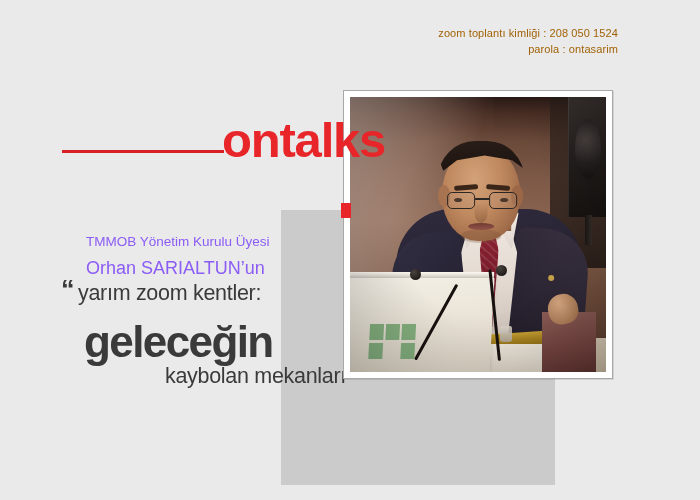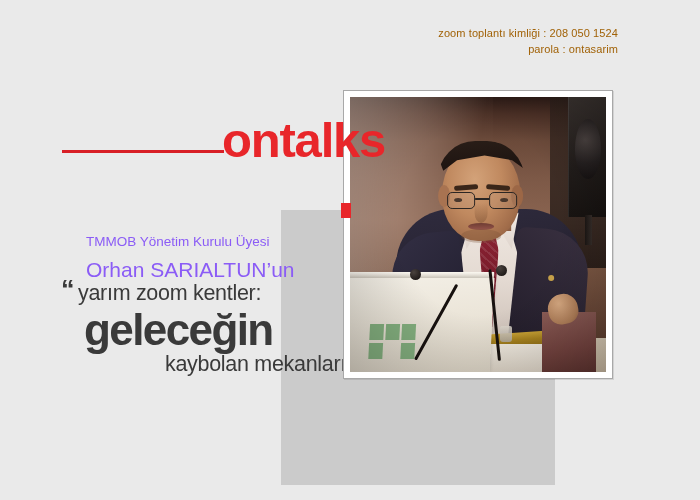--- a/index.html
+++ b/index.html
@@ -64,21 +64,21 @@
   }
 
   
   #credit{
     position:absolute;
     left:86px; top:201px;
     color:#8b5cf6;
     margin-top:32px;
   }
   #credit .small{ font-size:13.5px; line-height:1.32; }
-  #credit .big{ font-size:21px; line-height:1.34; margin-top:5px; }
+  #credit .big{ font-size:18px; line-height:1.34; margin-top:5px; }
 
   
   #quote{
     position:absolute;
     left:60px; top:281px;
     width:300px;
     color:#3a3a3a;
   }
   #quote .line1{
     font-size:21.5px;
@@ -92,21 +92,21 @@
     left:1px; top:-6px;
     font-size:27px;
     font-weight:600;
     color:#3a3a3a;
   }
   #quote .line2{
     font-size:44px;
     font-weight:700;
     letter-spacing:-1.6px;
     line-height:1.06;
-    margin-top:1px;
+    margin-top:13px;
     padding-left:24px;
   }
   #quote .line3{
     font-size:21.5px;
     letter-spacing:-.3px;
     white-space:nowrap;
     text-align:right;
     padding-right:14px;
     margin-top:-2px;
     position:relative;

